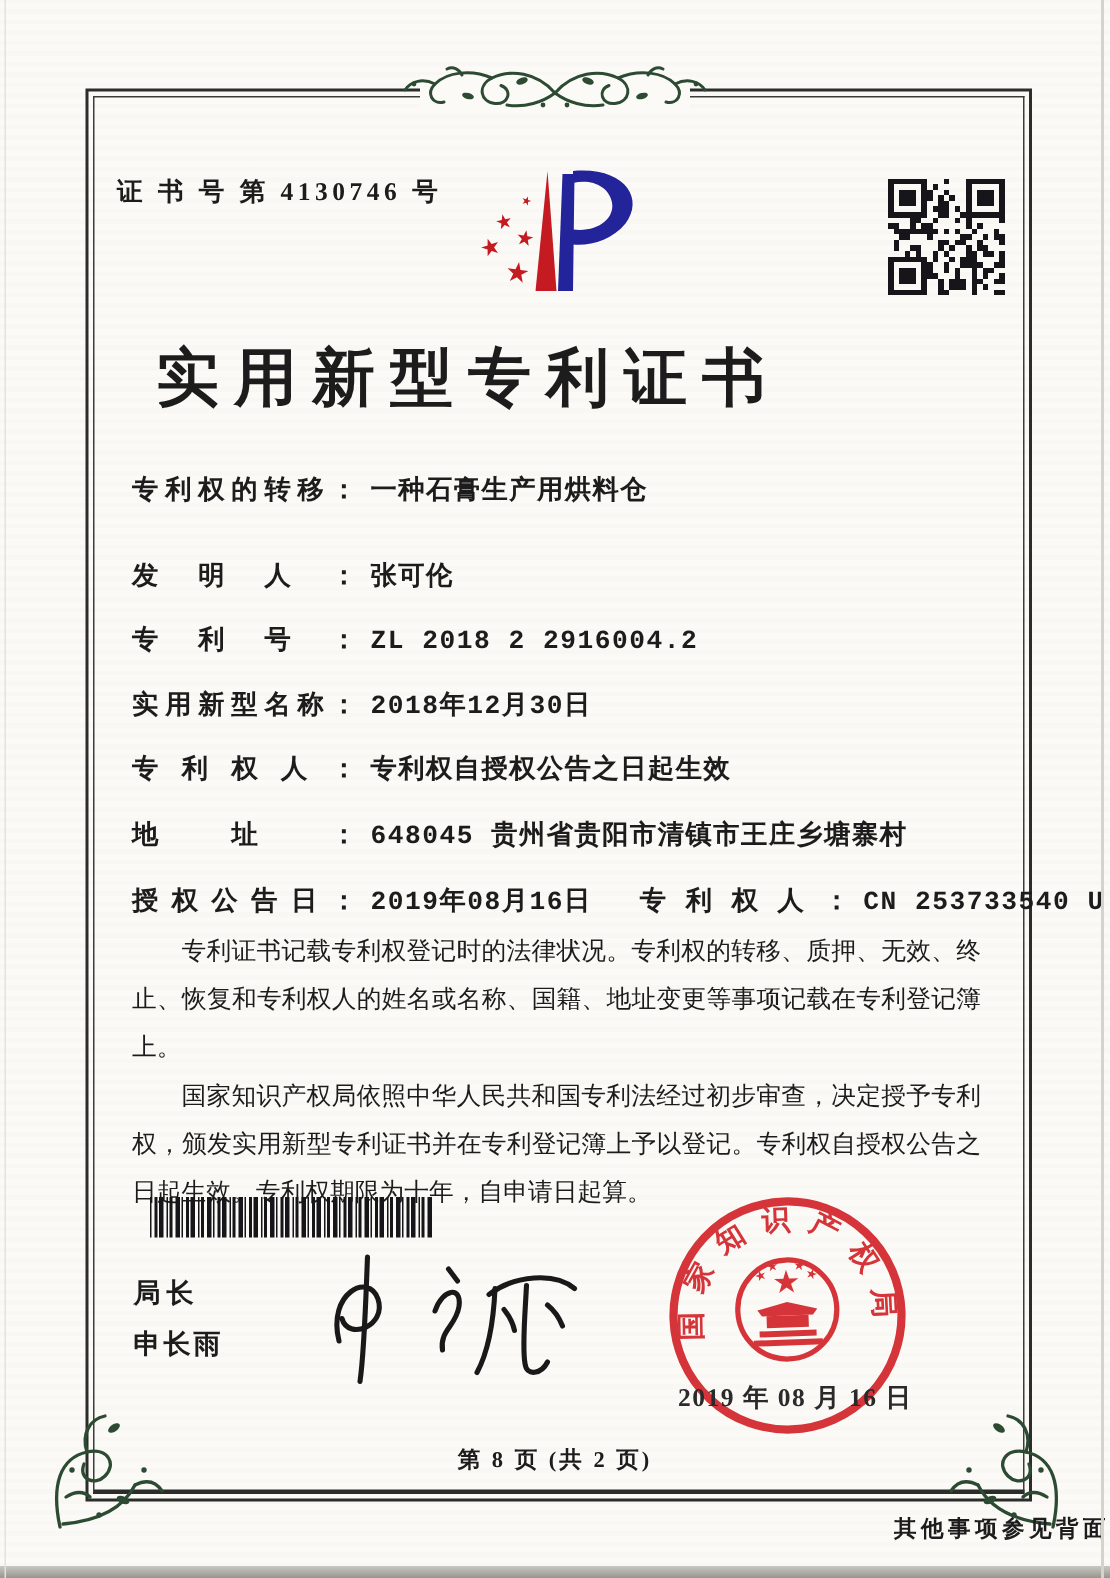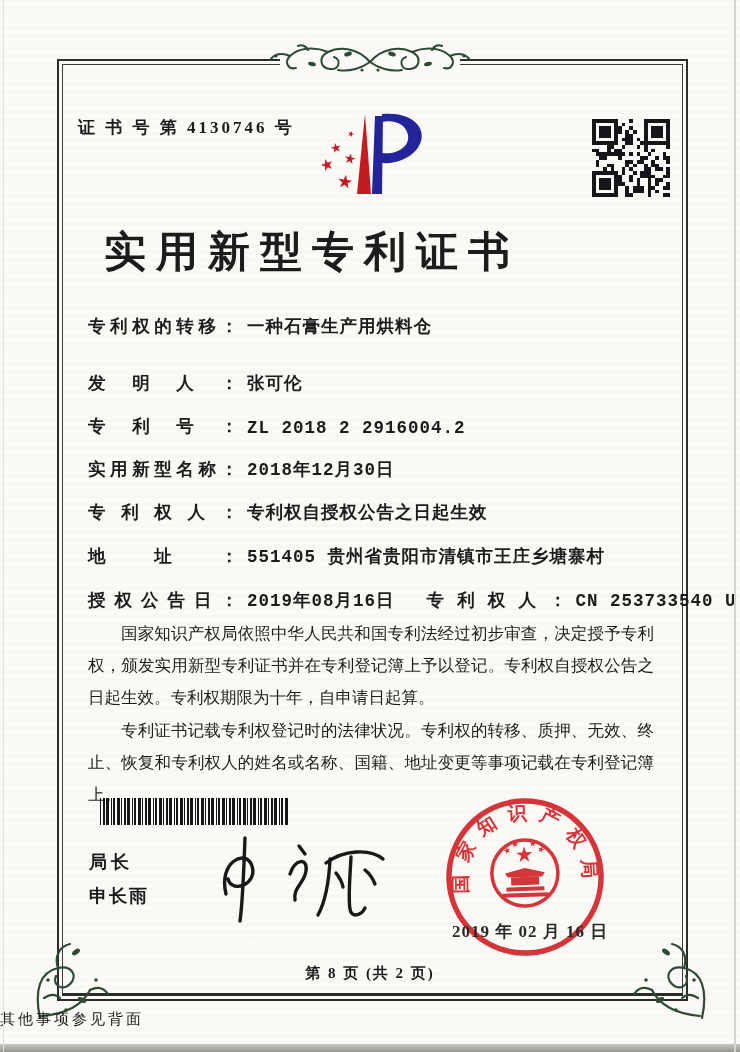--- a/index.html
+++ b/index.html
@@ -76,22 +76,22 @@
   .seal-date{
     position:absolute;left:452px;top:920px;
     font-size:17px;font-weight:700;letter-spacing:1px;z-index:5;color:#2a2a2a;
   }
 
   .page-no{
     position:absolute;left:0;top:964px;width:740px;text-align:center;
     font-size:15px;font-weight:700;letter-spacing:2px;
   }
   .back-note{
-    position:absolute;left:0;top:1010px;width:740px;text-align:left;
-    font-size:15px;font-weight:400;letter-spacing:3px;
+    position:absolute;left:0;top:1010px;width:740px;text-align:right;
+    font-size:15px;font-weight:700;letter-spacing:3px;
   }
 
   .ornament{position:absolute;}
   .ornament.top{left:262px;top:38px;}
   .ornament.bl{left:30px;top:928px;}
   .ornament.br{left:630px;top:928px;transform:scaleX(-1);}
 </style>
 </head>
 <body>
 
@@ -418,29 +418,29 @@
 <div class="field-row" style="top:414px">
   <span class="flabel">专利号：</span><span class="fvalue">ZL 2018 2 2916004.2</span>
 </div>
 <div class="field-row" style="top:457px">
   <span class="flabel">实用新型名称：</span><span class="fvalue">2018年12月30日</span>
 </div>
 <div class="field-row" style="top:500px">
   <span class="flabel">专利权人：</span><span class="fvalue">专利权自授权公告之日起生效</span>
 </div>
 <div class="field-row" style="top:544px">
-  <span class="flabel">地址：</span><span class="fvalue">551405 贵州省贵阳市清镇市王庄乡塘寨村</span>
+  <span class="flabel">地址：</span><span class="fvalue">648045 贵州省贵阳市清镇市王庄乡塘寨村</span>
 </div>
 <div class="field-row" style="top:588px">
   <span><span class="flabel">授权公告日：</span><span class="fvalue">2019年08月16日</span></span><span class="pair2"><span class="flabel">专利权人：</span><span class="fvalue">CN 253733540 U</span></span>
 </div>
 
 <div class="body-paras">
+  <p>专利证书记载专利权登记时的法律状况。专利权的转移、质押、无效、终止、恢复和专利权人的姓名或名称、国籍、地址变更等事项记载在专利登记簿上。</p>
   <p>国家知识产权局依照中华人民共和国专利法经过初步审查，决定授予专利权，颁发实用新型专利证书并在专利登记簿上予以登记。专利权自授权公告之日起生效。专利权期限为十年，自申请日起算。</p>
-  <p>专利证书记载专利权登记时的法律状况。专利权的转移、质押、无效、终止、恢复和专利权人的姓名或名称、国籍、地址变更等事项记载在专利登记簿上。</p>
 </div>
 
 <div class="barcode">
     <div class="bar" style="width: 1px;"></div>
     <div class="gap" style="width: 2px;"></div>
     <div class="bar" style="width: 2px;"></div>
     <div class="gap" style="width: 1px;"></div>
     <div class="bar" style="width: 3px;"></div>
     <div class="gap" style="width: 2px;"></div>
     <div class="bar" style="width: 1px;"></div>
@@ -578,20 +578,20 @@
     <use href="#star" transform="translate(65,55) scale(3.6) rotate(-18)"></use>
     <use href="#star" transform="translate(73,49) scale(3.6) rotate(-8)"></use>
     <use href="#star" transform="translate(91,49) scale(3.6) rotate(8)"></use>
     <use href="#star" transform="translate(99,55) scale(3.6) rotate(18)"></use>
     <path d="M62,78 L82,73 L102,78 L99,82 L65,82 Z"></path>
     <rect x="68" y="82" width="28" height="8"></rect>
     <rect x="63" y="92" width="38" height="4"></rect>
     <rect x="59" y="98" width="46" height="4"></rect>
   </g>
 </svg>
-<div class="seal-date">2019 年 02 月 16 日</div>
+<div class="seal-date">2019 年 08 月 16 日</div>
 
 <div class="page-no">第 8 页 (共 2 页)</div>
 <div class="back-note">其他事项参见背面</div>
 
 <div class="scan-edge-bottom"></div>
 <div class="scan-edge-right"></div>
 <div class="scan-edge-left"></div>
 
 </body></html>

